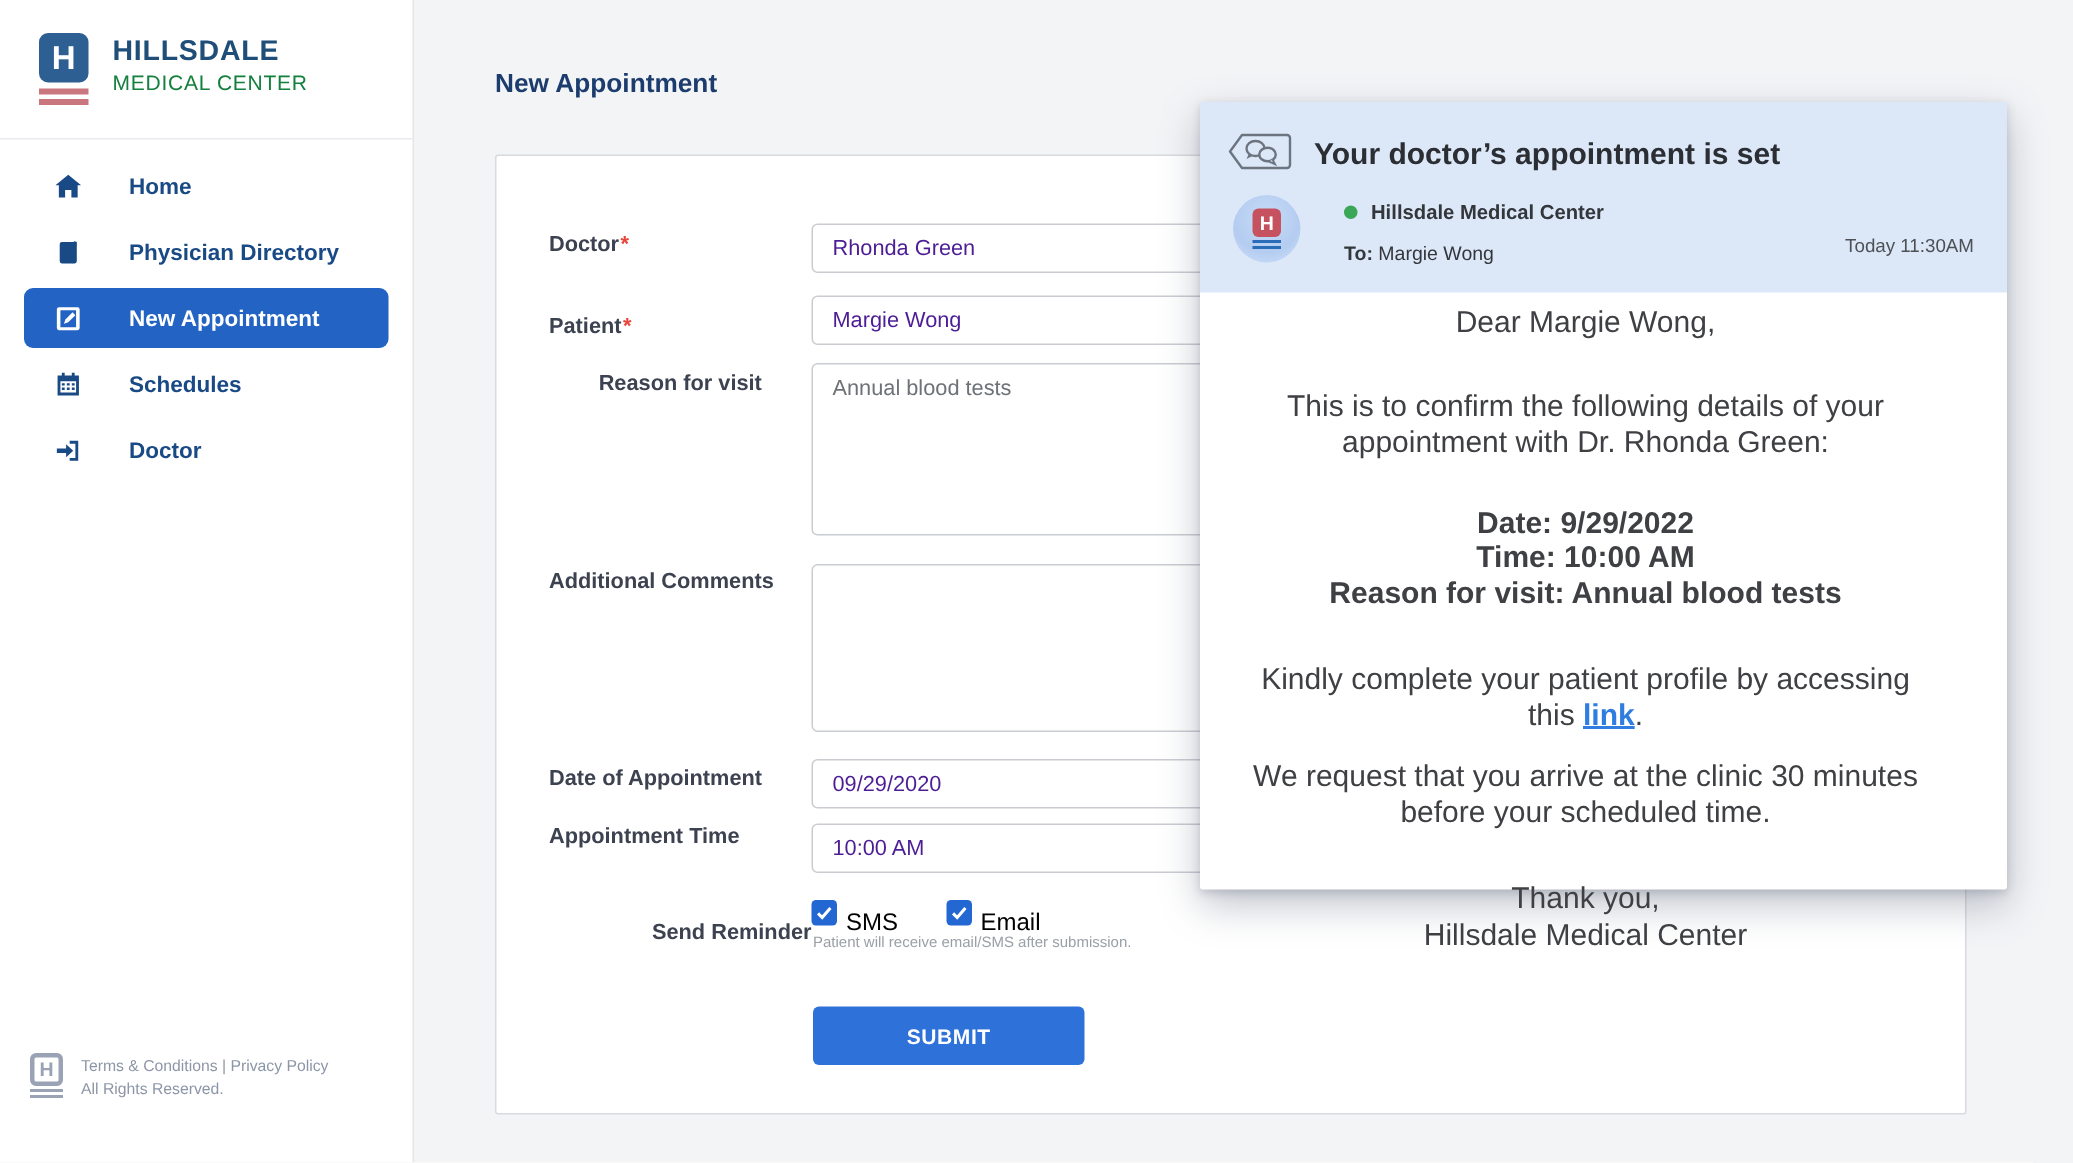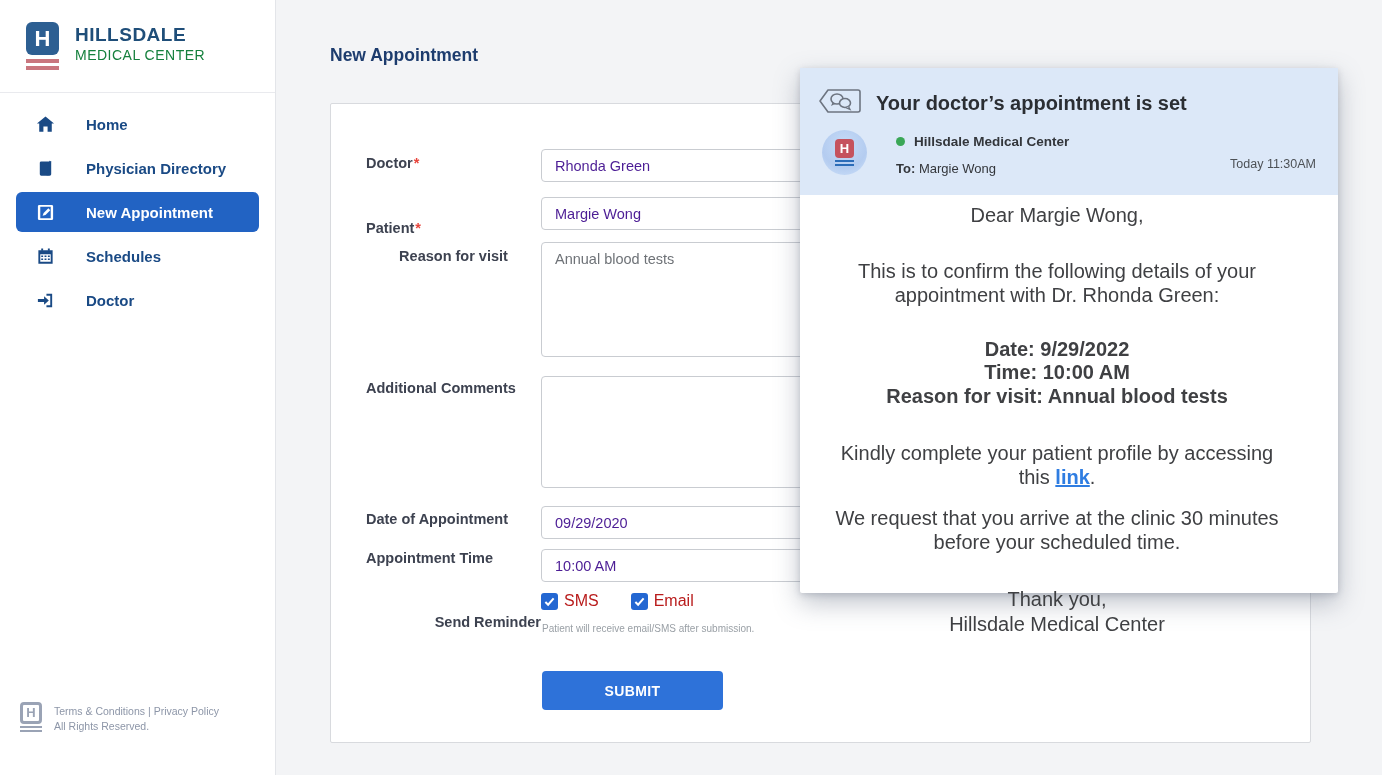--- a/index.html
+++ b/index.html
@@ -71,21 +71,21 @@
     font-family:inherit; font-size:14.5px; color:#6e7277; padding:8px 13px;
     resize:none; outline:none;
   }
   .reminder-group { position:absolute; left:210px; top:488px; display:flex; gap:32px; }
   .chk { display:flex; align-items:center; cursor:pointer; }
   .chk-box {
     width:17px; height:17px; background:#2367d2; border-radius:3px;
     display:flex; align-items:center; justify-content:center; margin-right:6px;
   }
   .chk-box svg { width:11px; height:11px; }
-  .chk-label { font-size:16px; color:#b91c1c; }
+  .chk-label { font-size:16px; color:#000000;margin-top:15px; }
   .form-note { position:absolute; left:211px; top:519px; font-size:10px; color:#9aa0a6; }
   .submit-btn {
     position:absolute; left:211px; top:567px; width:181px; height:39px;
     background:#2e72d9; color:#ffffff; border:none; border-radius:4px;
     font-family:inherit; font-size:14px; font-weight:bold; letter-spacing:0.4px;
     cursor:pointer;
   }
 
   
   .notif {
@@ -212,21 +212,21 @@
 <div class="main">
   <h1 class="page-title">New Appointment</h1>
 
   <div class="form-card">
 
     <label class="f-label" style="top:51px;">
       <span>Doctor</span><span class="req">*</span>
     </label>
     <input class="f-input" style="top: 45px;" value="Rhonda Green">
 
-    <label class="f-label" style="top:116px;">
+    <label class="f-label" style="top:106px;">
       <span>Patient</span><span class="req">*</span>
     </label>
     <input class="f-input" style="top: 93px;" value="Margie Wong">
 
     <label class="f-label" style="top:144px;text-align:center;">
       <span>Reason for visit</span>
     </label>
     <textarea class="f-textarea" style="top: 138px; height: 115px;">Annual blood tests</textarea>
 
     <label class="f-label" style="top:276px;">

